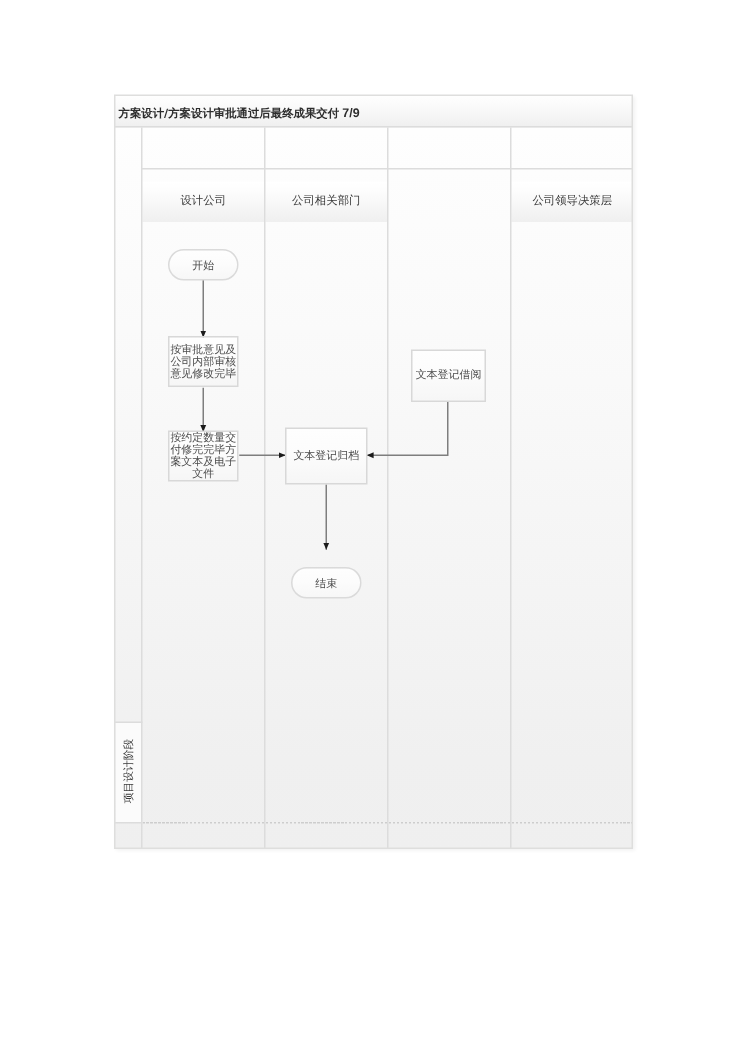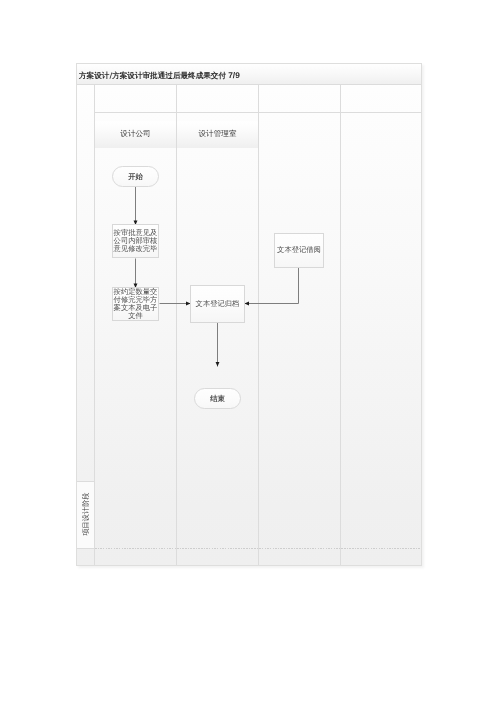--- a/index.html
+++ b/index.html
@@ -39,36 +39,37 @@
              transform:translate(-50%,-50%) rotate(-90deg);margin-left:0.5px;margin-top:-1.3px;}
 
   
   #flow{position:absolute;left:0;top:0;width:500px;height:707px;overflow:visible;}
   .node{position:absolute;box-sizing:border-box;
         display:flex;align-items:center;justify-content:center;text-align:center;
         font-size:7.3px;color:#4a4a4a;line-height:8.2px;
         border:1px solid #d8d8d8;
         background:linear-gradient(to bottom,#fefefe 0%,#fcfcfc 45%,#f6f6f6 100%);}
   .node.term{border-radius:11px;border-color:#dadada;padding-top:2px;
-        background:linear-gradient(to bottom,#fefefe 0%,#fcfcfc 45%,#f7f7f7 100%);font-weight:bold;}
+        background:linear-gradient(to bottom,#fefefe 0%,#fcfcfc 45%,#f7f7f7 100%);}
 </style>
 </head>
 <body>
 
 <div id="page">
 
   <div id="tbl">
     <div class="frame"></div>
 
     <div id="titlerow">
       <div id="titletext"><span>方案设计/方案设计审批通过后最终成果交付</span> <span class="pg">7/9</span></div>
     </div>
 
     <div class="hdrcell" style="left:19px;width:81px">设计公司</div>
-    <div class="hdrcell" style="left:101px;width:81px">设计管理室</div>
+    <div class="hdrcell" style="left:101px;width:81px">公司相关部门</div>
+    <div class="hdrcell" style="left:265px;width:81px">公司领导决策层</div>
 
     <div id="stagecell">
       <span id="stagetext">项目设计阶段</span>
     </div>
 
     <div class="hline" style="left:0;top:21px;width:346px"></div>
     <div class="hline" style="left:18px;top:49px;width:328px"></div>
     <div class="vline" style="left:18px;top:22px;height:481px"></div>
     <div class="vline" style="left:100px;top:22px;height:481px"></div>
     <div class="vline" style="left:182px;top:22px;height:481px"></div>
@@ -91,15 +92,15 @@
       <path d="M298.5,268 L298.5,303.5 L244.5,303.5"></path>
       <path d="M217.5,323 L217.5,366.5"></path>
     </g>
   </svg>
 
   <div class="node term" style="left:112px;top:166px;width:47px;height:21px">开始</div>
   <div class="node" style="left:112px;top:287px;width:47px;height:34px">按约定数量交付修完完毕方案文本及电子文件</div>
   <div class="node" style="left:112px;top:224px;width:47px;height:34px">按审批意见及公司内部审核意见修改完毕</div>
   <div class="node" style="left:190px;top:285px;width:55px;height:38px">文本登记归档</div>
   <div class="node" style="left:274px;top:233px;width:50px;height:35px">文本登记借阅</div>
-  <div class="node term" style="left:194px;top:388px;width:47px;height:21px">结束</div>
+  <div class="node term" style="left:194px;top:378px;width:47px;height:21px">结束</div>
 
 </div>
 
 </body></html>

